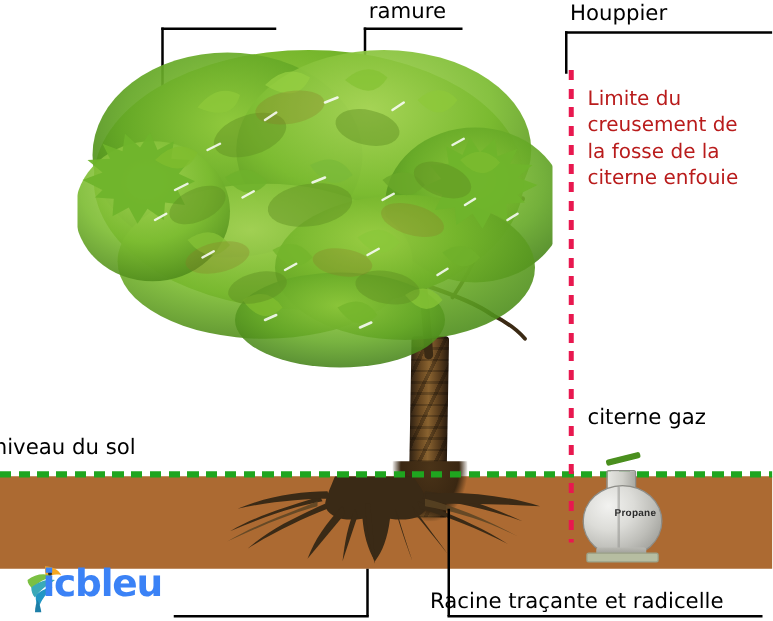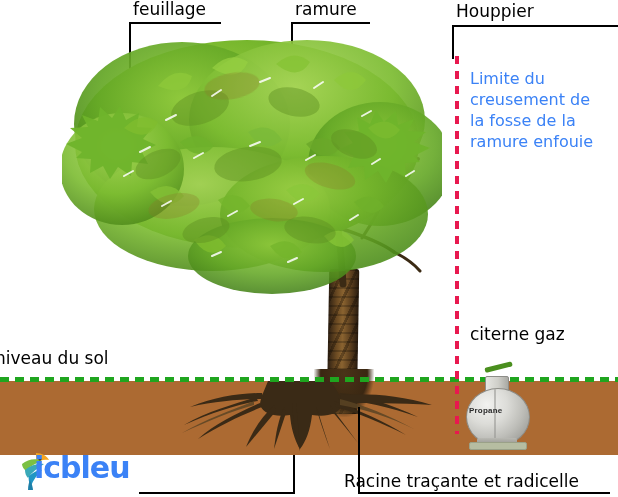--- a/index.html
+++ b/index.html
@@ -27,21 +27,21 @@
   }
 
   
   .lbl{
     position:absolute;color:#000;font-size:17px;line-height:20px;white-space:nowrap;
   }
   .rule-h{position:absolute;background:#000;height:2px;}
   .rule-v{position:absolute;background:#000;width:2px;}
 
   .block-text{
-    position:absolute;color:#3b82f6;font-size:16px;line-height:21px;
+    position:absolute;color:#b91c1c;font-size:16px;line-height:21px;
   }
 
   
   #tree{position:absolute;left:62px;top:24px;width:380px;height:400px;}
   .trunk{
     position:absolute;left:266px;top:245px;width:30px;height:145px;
     background:linear-gradient(to right,#2f2113 0%,#6b4a22 28%,#8a6330 48%,#5c3f1e 74%,#271a0e 100%);
     border-radius:3px 3px 0 0;
     transform:skewX(-1deg);
   }
@@ -69,21 +69,21 @@
   .tank-body{
     position:absolute;left:9px;top:22px;width:62px;height:56px;border-radius:50%;
     background:radial-gradient(ellipse at 32% 28%, #f2f2f0 0%, #dcdcd8 34%, #bdbdb8 62%, #9c9c97 86%, #8a8a85 100%);
     border:1px solid #8d8d88;
   }
   .tank-band{
     position:absolute;left:37px;top:23px;width:2px;height:54px;
     background:rgba(150,150,145,.55);border-radius:2px;
   }
   .tank-label{
-    position:absolute;left:12px;top:40px;width:56px;text-align:left;
+    position:absolute;left:12px;top:40px;width:56px;text-align:right;
     font-size:8px;font-weight:bold;color:#2b2b2b;letter-spacing:.2px;
     font-family:"Liberation Sans", sans-serif;
   }
   .tank-neck{
     position:absolute;left:28px;top:10px;width:22px;height:18px;
     background:linear-gradient(to right,#e6e6e2 0%,#cfcfc9 55%,#a9a9a3 100%);
     border:1px solid #8d8d88;border-radius:2px;
   }
   .tank-lid{
     position:absolute;left:28px;top:2px;width:28px;height:5px;
@@ -261,37 +261,36 @@
   <div id="tank">
     <div class="tank-lid"></div>
     <div class="tank-neck"></div>
     <div class="tank-body"></div>
     <div class="tank-band"></div>
     <div class="tank-label">Propane</div>
     <div class="tank-foot"></div>
     <div class="tank-base"></div>
   </div>
 
-  <div class="lbl" style="left:133px;top:-1px;">feuillage</div>
   <div class="rule-h" style="left:129px;top:22px;width:92px;"></div>
   <div class="rule-v" style="left:129px;top:22px;height:65px;"></div>
 
   <div class="lbl" style="left:295px;top:-1px;">ramure</div>
   <div class="rule-h" style="left:291px;top:22px;width:79px;"></div>
   <div class="rule-v" style="left:291px;top:22px;height:130px;"></div>
 
   <div class="lbl" style="left:456px;top:1px;">Houppier</div>
   <div class="rule-h" style="left:452px;top:25px;width:166px;"></div>
   <div class="rule-v" style="left:452px;top:25px;height:34px;"></div>
 
   <div class="block-text" style="left:470px;top:68px;">
     <div>Limite du</div>
     <div>creusement de</div>
     <div>la fosse de la</div>
-    <div>ramure enfouie</div>
+    <div>citerne enfouie</div>
   </div>
 
   <div class="lbl" style="left:470px;top:324px;">citerne gaz</div>
 
   <div class="lbl" style="left:-5px;top:348px;">niveau du sol</div>
 
   <div class="rule-h" style="left:139px;top:492px;width:156px;"></div>
   <div class="rule-v" style="left:293px;top:455px;height:38px;"></div>
 
   <div class="lbl" style="left:344px;top:471px;">Racine traçante et radicelle</div>

